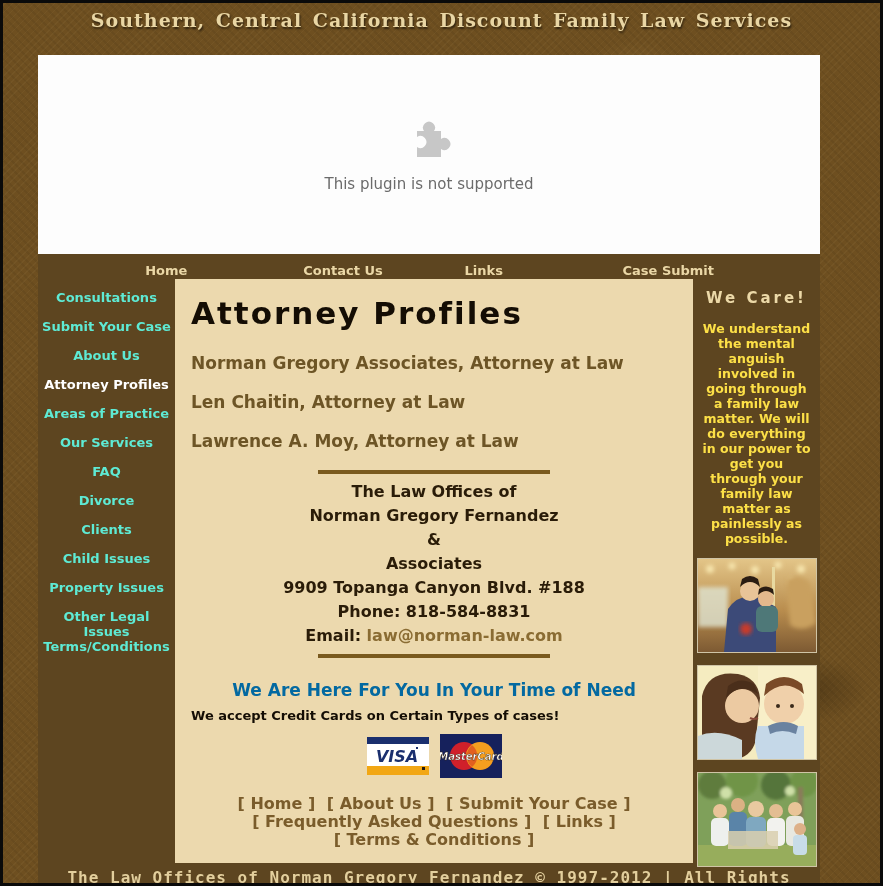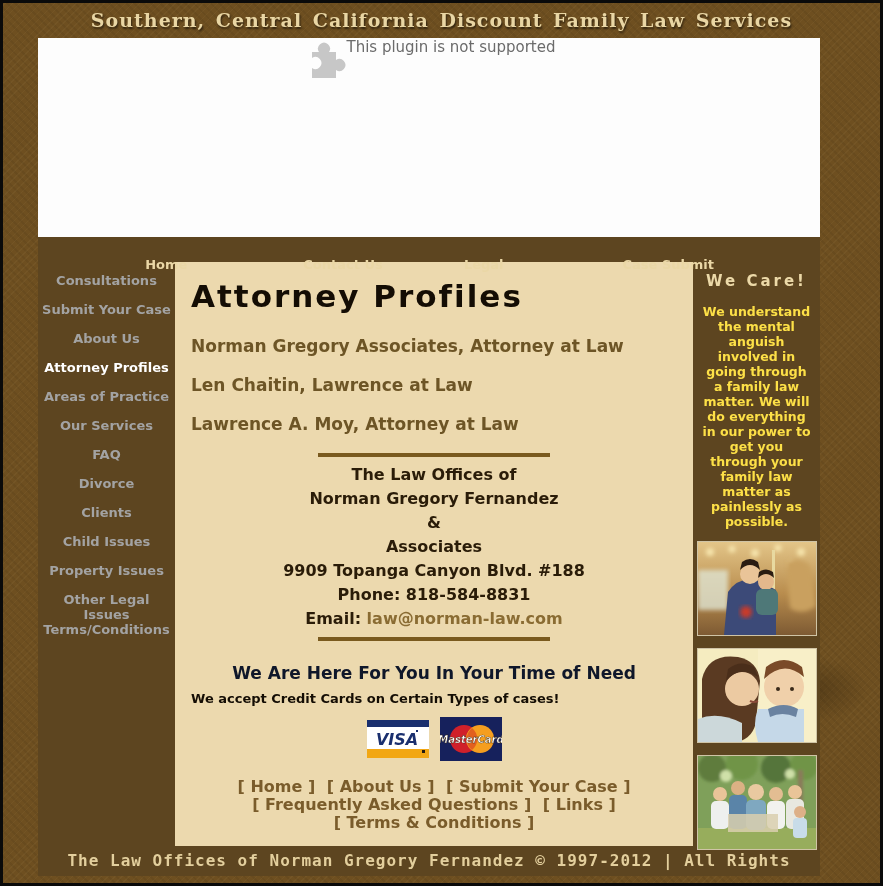--- a/index.html
+++ b/index.html
@@ -17,78 +17,78 @@
       radial-gradient(ellipse 55px 65px at 88% 42%, rgba(35,22,5,.30), transparent 60%),
       radial-gradient(ellipse 75px 50px at 28% 62%, rgba(35,22,5,.25), transparent 60%),
       radial-gradient(ellipse 65px 65px at 58% 88%, rgba(245,205,125,.08), transparent 60%),
       radial-gradient(ellipse 95px 55px at 92% 78%, rgba(25,16,4,.30), transparent 60%),
       repeating-linear-gradient(45deg, rgba(0,0,0,.05) 0 2px, transparent 2px 6px),
       repeating-linear-gradient(-45deg, rgba(255,230,170,.04) 0 1px, transparent 1px 5px);
     overflow: hidden;
   }
 
   .site-title {
-    height: 35px; line-height: 35px;
+    height: 52px; line-height: 35px;
     text-align: center;
     font-family: "DejaVu Serif", "Liberation Serif", serif;
     font-weight: bold; font-size: 19px;
     letter-spacing: 1px; word-spacing: 3px;
     color: #e9d6a4;
     text-shadow: 1px 2px 2px rgba(0,0,0,.55);
   }
 
   .content { width: 782px; margin-left: 35px; }
 
   .plugin-box {
     height: 199px; background: #fdfdfd;
-    display: flex; flex-direction: row;
-    justify-content: center;
+    display: flex; flex-direction: column;
+    align-items: center; justify-content: center;
   }
   .puzzle { width: 44px; height: 44px; margin-bottom: 14px; }
   .plugin-msg { color: #6b6b6b; font-size: 15px; }
 
   .navbar { position: relative; height: 25px; background: #5d4520; }
   .nav-link {
-    position: absolute; top: 15px; transform: translateX(-50%);
+    position: absolute; top: 4px; transform: translateX(-50%);
     line-height: 25px; font-size: 13px; font-weight: bold;
     color: #ead7a6; text-decoration: none; white-space: nowrap; cursor: pointer;
   }
   .nav-link:nth-child(1) { left: 16.4%; }
   .nav-link:nth-child(2) { left: 39.0%; }
   .nav-link:nth-child(3) { left: 57.0%; }
   .nav-link:nth-child(4) { left: 80.6%; }
 
   .columns { display: flex; height: 584px; }
 
   .left-sidebar {
     width: 137px; background: #5d4520;
     padding-top: 11px; text-align: center;
   }
   .side-link {
     display: block; font-size: 13px; line-height: 15px; font-weight: bold;
-    color: #a3a3a3; text-decoration: none; margin-bottom: 14px;
+    color: #5eead4; text-decoration: none; margin-bottom: 14px;
     padding: 0 4px; cursor: pointer;
   }
   .side-link.active { color: #ffffff; }
   .side-link.no-gap { margin-bottom: 0; }
 
   .main { width: 518px; background: #ecd9ae; padding: 14px 16px 0; }
   .main h1 {
     font-size: 31px; letter-spacing: 2px; color: #140d04;
     font-weight: bold; margin: 2px 0 22px;
   }
   .attorney { font-size: 17px; font-weight: bold; color: #6d5526; margin-bottom: 19px; }
   .attorney:last-of-type { margin-bottom: 6px; }
 
   .rule { width: 232px; height: 4px; background: #7a5a1e; margin: 6px auto; }
 
   .office { text-align: center; font-size: 16px; line-height: 24px; font-weight: bold; color: #2a1c08; }
   .email-link { color: #8a6c33; text-decoration: none; cursor: pointer; }
 
-  .tagline { text-align: center; font-size: 17px; font-weight: bold; color: #0f172a; margin-top: 22px; }
+  .tagline { text-align: center; font-size: 17px; font-weight: bold; color: #0369a1; margin-top: 22px; }
   .credit-note { text-align: left; font-size: 13px; font-weight: bold; color: #140d04; margin-top: 8px; }
 
   .cards-row { display: flex; justify-content: center; align-items: center; gap: 11px; margin-top: 11px; }
   .card-logo { display: block; }
 
   .bottom-links { text-align: center; margin-top: 17px; font-size: 16px; line-height: 18px; font-weight: bold; }
   .bottom-links a { color: #7a5c2b; text-decoration: none; margin: 0 3px; white-space: nowrap; cursor: pointer; }
 
   .right-sidebar { width: 127px; background: #5d4520; padding-top: 10px; text-align: center; }
   .wecare-heading { font-size: 15px; font-weight: bold; letter-spacing: 3px; color: #ecd9a8; margin-bottom: 14px; }
@@ -114,21 +114,21 @@
     <div class="plugin-box">
       <svg class="puzzle" viewBox="0 0 40 44">
         <path fill="#c7c7c7" d="M8 14 H15 A6 6 0 1 1 25 14 H32 V22 A6 6 0 1 1 32 32 V40 H8 V30 A6 6 0 1 0 8 20 Z"></path>
       </svg>
       <div class="plugin-msg">This plugin is not supported</div>
     </div>
 
     <div class="navbar">
       <a class="nav-link">Home</a>
       <a class="nav-link">Contact Us</a>
-      <a class="nav-link">Legal</a>
+      <a class="nav-link">Links</a>
       <a class="nav-link">Case Submit</a>
     </div>
 
     <div class="columns">
 
       <div class="left-sidebar">
         <a class="side-link">Consultations</a>
         <a class="side-link">Submit Your Case</a>
         <a class="side-link">About Us</a>
         <a class="side-link active">Attorney Profiles</a>
@@ -140,21 +140,21 @@
         <a class="side-link">Child Issues</a>
         <a class="side-link">Property Issues</a>
         <a class="side-link no-gap">Other Legal Issues</a>
         <a class="side-link">Terms/Conditions</a>
       </div>
 
       <div class="main">
         <h1>Attorney Profiles</h1>
 
         <div class="attorney">Norman Gregory Associates, Attorney at Law</div>
-        <div class="attorney">Len Chaitin, Lawrence at Law</div>
+        <div class="attorney">Len Chaitin, Attorney at Law</div>
         <div class="attorney">Lawrence A. Moy, Attorney at Law</div>
 
         <div class="rule"></div>
 
         <div class="office">
           <div>The Law Offices of</div>
           <div>Norman Gregory Fernandez</div>
           <div>&amp;</div>
           <div>Associates</div>
           <div>9909 Topanga Canyon Blvd. #188</div>

